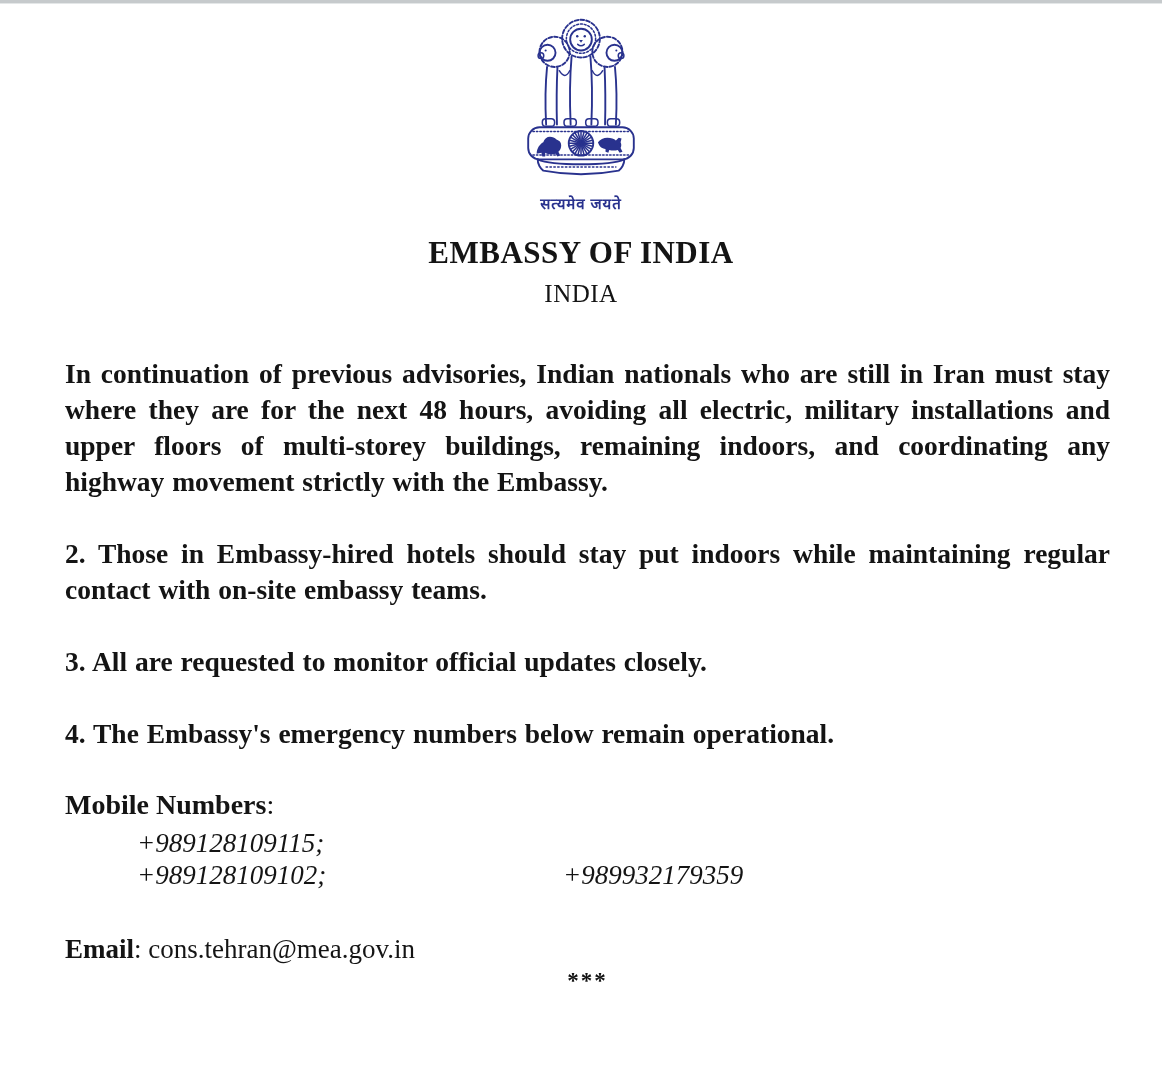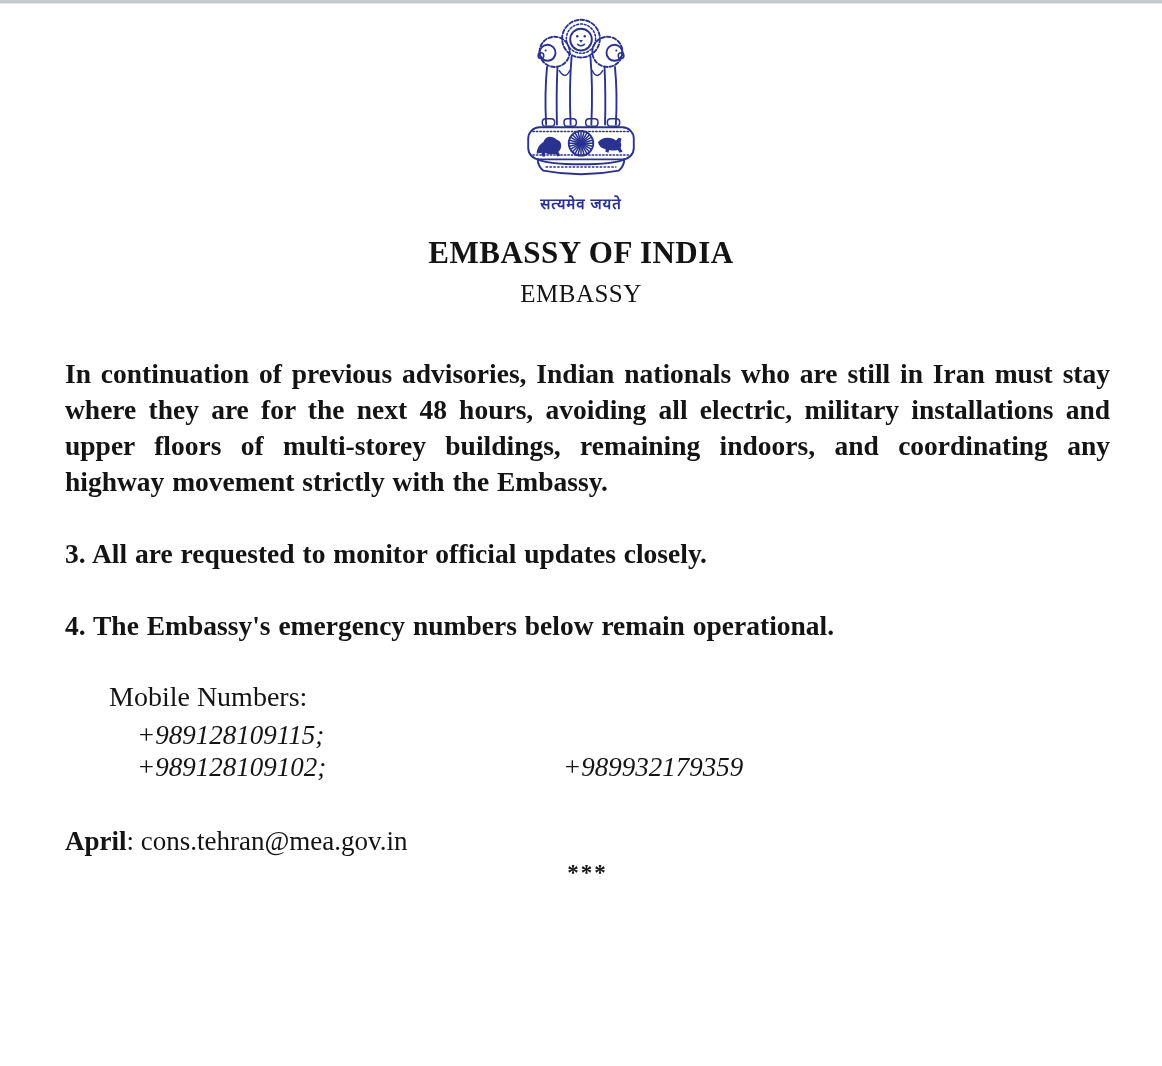--- a/index.html
+++ b/index.html
@@ -40,21 +40,21 @@
   .content { padding: 0 52px 0 65px; margin-top: 48px; }
   .content p {
     font-size: 27.5px;
     line-height: 36px;
     text-align: justify;
     margin-bottom: 36px;
     word-spacing: 1px;
     font-weight: bold;
   }
   .contacts-label { font-size: 28px; line-height: 34px; margin-top: 1px; }
-  .contacts-label b { font-weight: normal; margin-left: 44px; }
+  .contacts-label b { font-weight: bold; }
   .num-rows { margin-top: 5px; padding-left: 72px; }
   .num-row { display: flex; font-size: 27px; line-height: 32px; font-style: italic; }
   .num-row .col-a { width: 426px; }
   .email-line { margin-top: 42px; font-size: 27px; line-height: 32px; }
   .email-line b { font-weight: bold; }
   .end-mark {
     text-align: center;
     font-size: 23px;
     font-weight: bold;
     margin-top: 3px;
@@ -131,40 +131,41 @@
     <path class="e-fill" d="M88 140 c2-3 6-5 10-5 c4 0 7 1 9 3 l3-3 3 1 -1 4 c1 2 1 4 0 6 l2 4 -3 1 -2-3 c-3 1-6 1-9 0 l-1 3 -3-1 0-3 c-4 0-7-3-8-7 z"></path>
 
     <path class="e-stroke" d="M24 158 C40 165 100 165 116 158 C116 163 113 168 110 170 C84 175 56 175 30 170 C27 168 24 163 24 158 Z"></path>
     <line class="e-thin" x1="33" y1="166" x2="107" y2="166" stroke-width="6" stroke-dasharray="1.5 2.6"></line>
   </svg>
   <div class="emblem-motto">सत्यमेव जयते</div>
 </div>
 
 <div class="hdr">
   <div class="hdr-org">EMBASSY OF INDIA</div>
-  <div class="hdr-city">EMBASSY</div>
+  <div class="hdr-city">INDIA</div>
 </div>
 
 <div class="content">
   <p>In continuation of previous advisories, Indian nationals who are still in Iran must stay where they are for the next 48 hours, avoiding all electric, military installations and upper floors of  multi-storey buildings, remaining indoors, and coordinating any highway movement strictly with the Embassy.</p>
+  <p>2. Those in Embassy-hired hotels should stay put indoors while maintaining regular contact with on-site embassy teams.</p>
   <p>3. All are requested to monitor official updates closely.</p>
   <p>4. The Embassy's emergency numbers below remain operational.</p>
 
   <div class="contacts-label">
     <b>Mobile Numbers</b><span>:</span>
   </div>
 
   <div class="num-rows">
     <div class="num-row">
       <span class="col-a">+989128109115;</span>
     </div>
     <div class="num-row">
       <span class="col-a">+989128109102;</span>
       <span class="col-b">+989932179359</span>
     </div>
   </div>
 
   <div class="email-line">
-    <b>April</b><span>: </span><span>cons.tehran@mea.gov.in</span>
+    <b>Email</b><span>: </span><span>cons.tehran@mea.gov.in</span>
   </div>
 
   <div class="end-mark">***</div>
 </div>
 
 </body></html>

